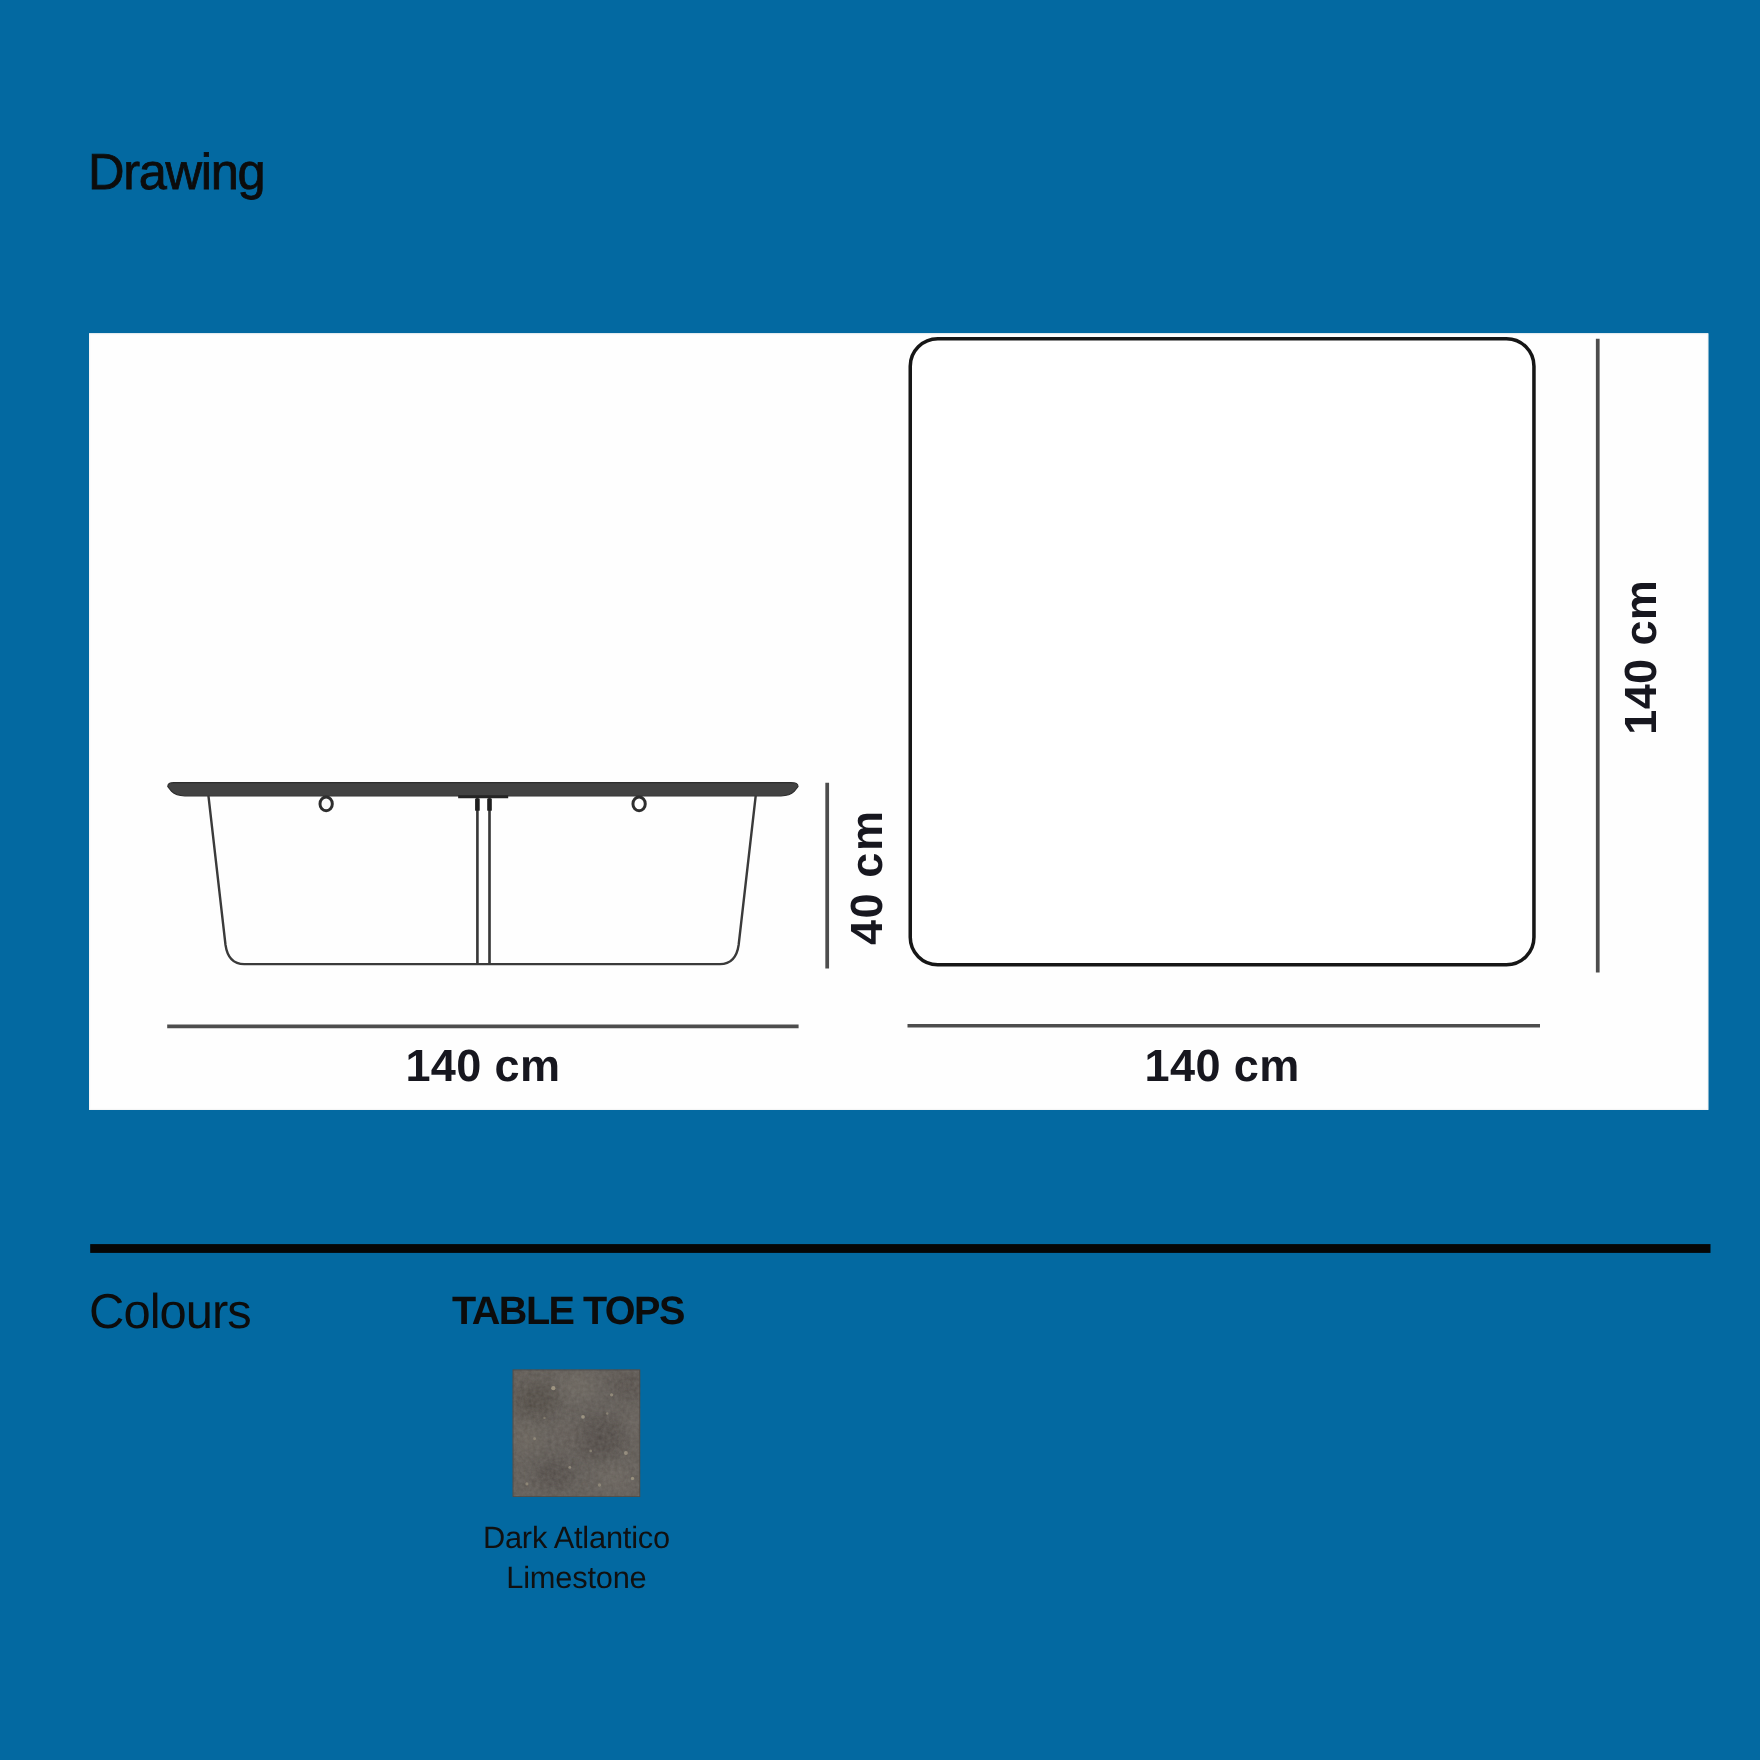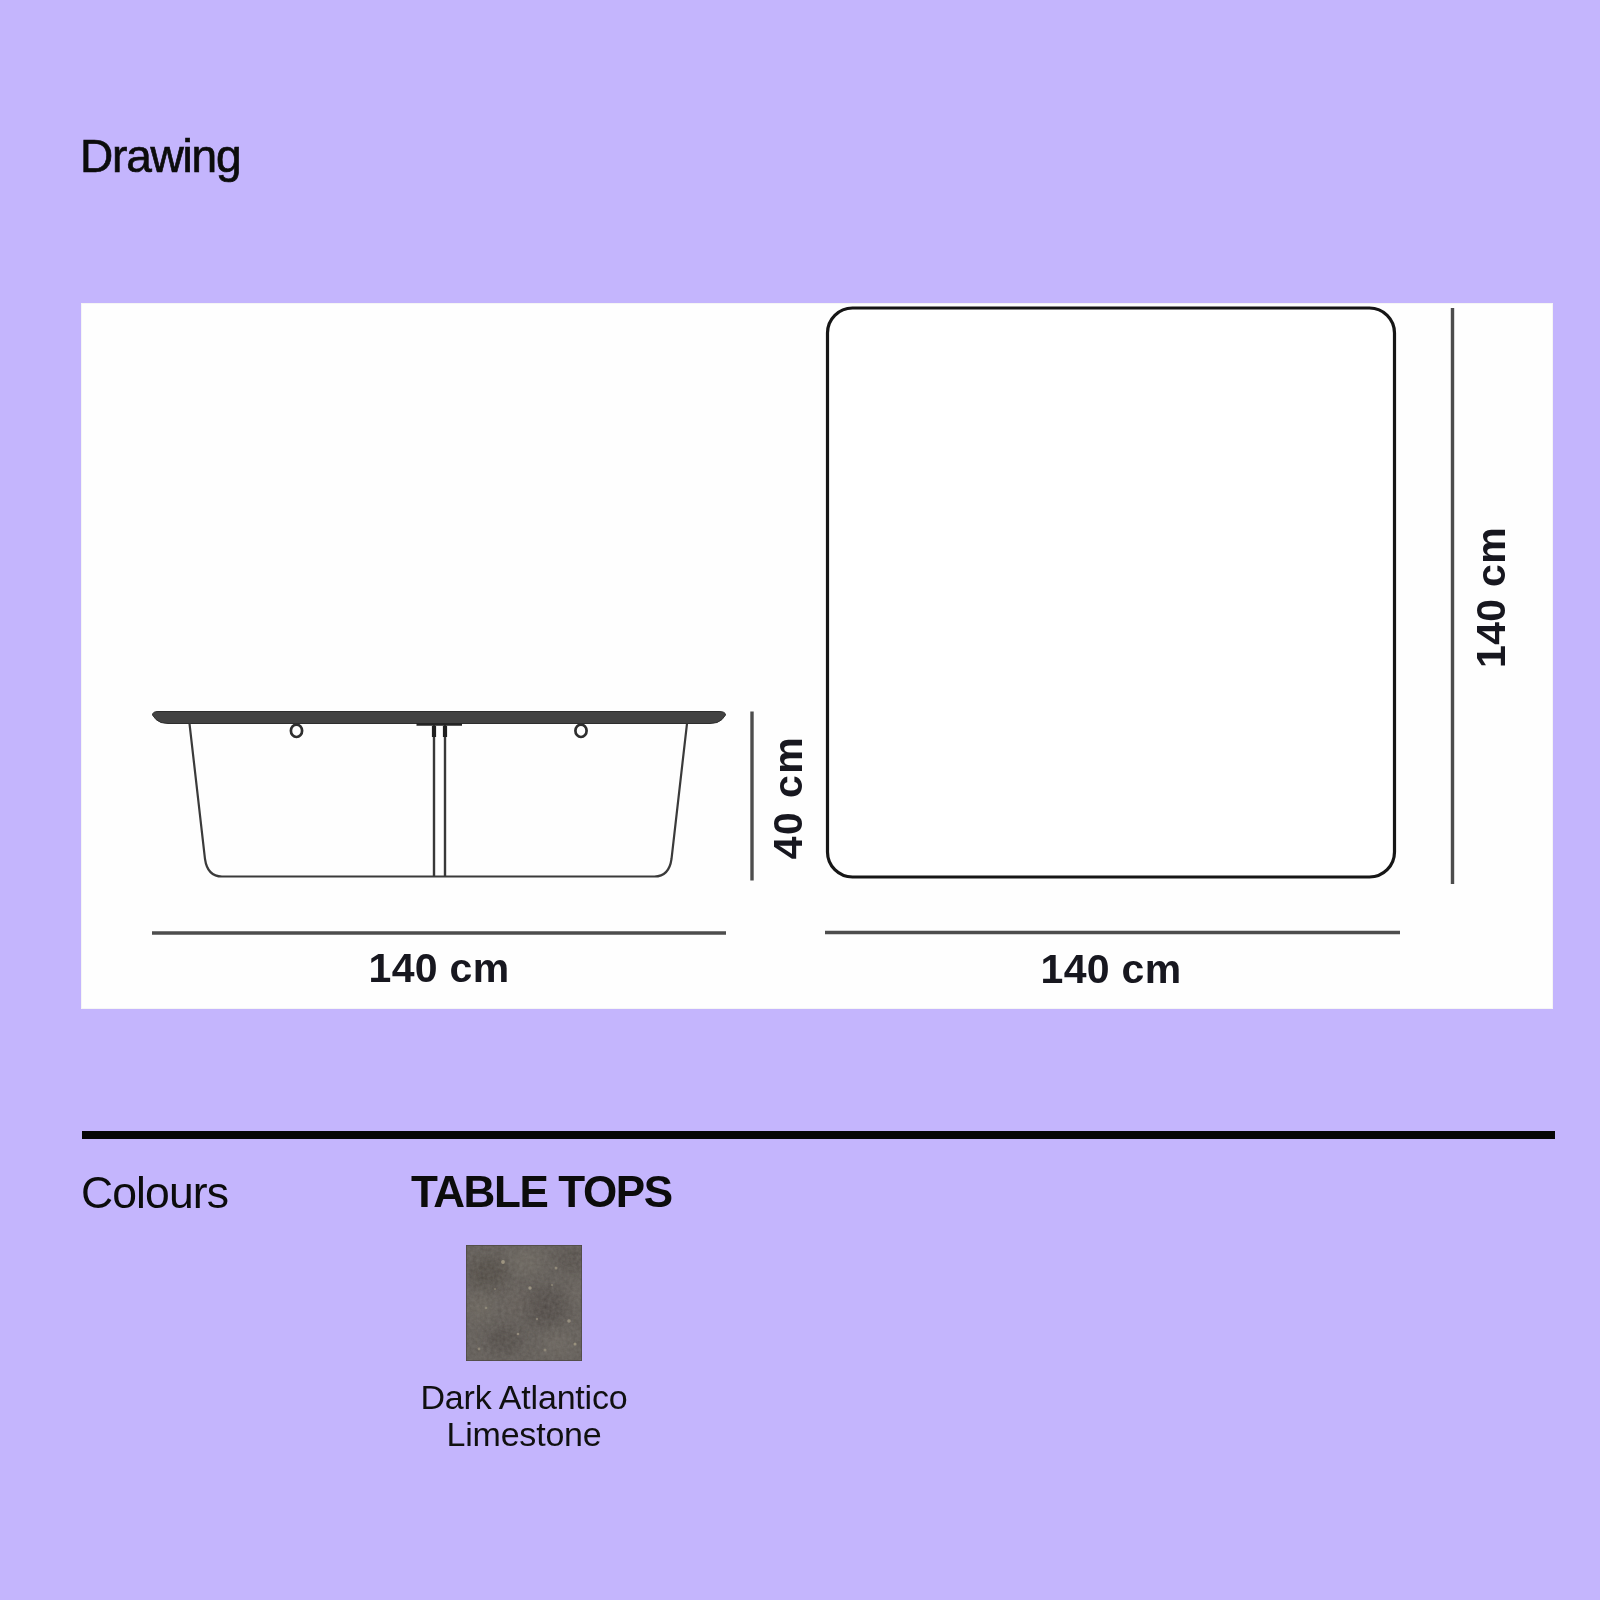--- a/index.html
+++ b/index.html
@@ -1,16 +1,16 @@
 <!DOCTYPE html>
 <html><head>
 <meta charset="utf-8">
 <style>
   html,body{margin:0;padding:0;background:#ffffff;}
-  .page{position:relative;width:1600px;height:1600px;background:#c4b5fd;overflow:hidden;
+  .page{position:relative;width:1600px;height:1600px;background:#0369a1;overflow:hidden;
         font-family:"Liberation Sans", sans-serif;}
   .hdg{position:absolute;white-space:nowrap;color:#0c0c0c;}
   svg text{font-family:"Liberation Sans", sans-serif;}
 </style>
 </head>
 <body>
 <div class="page">
 
   <div class="hdg" style="left:80px;top:133px;font-size:46px;line-height:46px;font-weight:400;letter-spacing:-1.2px;-webkit-text-stroke:0.7px #0c0c0c;">Drawing</div>
 
@@ -49,21 +49,21 @@
 
     <line x1="825" y1="932.5" x2="1400" y2="932.5" stroke="#4d4d4d" stroke-width="3.4"></line>
 
     <text x="1111" y="982.8" font-size="41" font-weight="bold" fill="#17171f" text-anchor="middle" letter-spacing="0.3">140 cm</text>
   </svg>
 
   <div style="position:absolute;left:82px;top:1131px;width:1473px;height:8px;background:#060606;"></div>
 
   <div class="hdg" style="left:81px;top:1171px;font-size:44.5px;line-height:44.5px;font-weight:400;letter-spacing:-0.9px;">Colours</div>
 
-  <div class="hdg" style="left:411px;top:1169.5px;font-size:44px;line-height:44px;font-weight:700;letter-spacing:-1.4px;">TABLE TOPS</div>
+  <div class="hdg" style="left:411px;top:1169.5px;font-size:36px;line-height:44px;font-weight:700;letter-spacing:-1.4px;">TABLE TOPS</div>
 
   <svg style="position:absolute;left:466px;top:1245px;" width="116" height="116" viewBox="0 0 116 116">
     <defs>
       <filter id="blur7" x="-40%" y="-40%" width="180%" height="180%">
           <feGaussianBlur stdDeviation="7"></feGaussianBlur>
         </filter>
       <filter id="blur1" x="-80%" y="-80%" width="260%" height="260%">
           <feGaussianBlur stdDeviation="0.7"></feGaussianBlur>
         </filter>
       <filter id="grain" x="0" y="0" width="116" height="116" filterUnits="userSpaceOnUse">
@@ -94,15 +94,15 @@
       <circle cx="29" cy="44" r="1.1" fill="#857d6d"></circle>
       <circle cx="71" cy="74" r="1.2" fill="#8a8271"></circle>
       <circle cx="13" cy="104" r="1.4" fill="#948b79"></circle>
       <circle cx="109" cy="99" r="1.5" fill="#a0977f"></circle>
       <circle cx="86" cy="40" r="1.1" fill="#8a8271"></circle>
     </g>
     <rect x="0" y="0" width="116" height="116" filter="url(#grain)" opacity="0.5"></rect>
     <rect x="0" y="0" width="116" height="116" fill="none" stroke="#4e4944" stroke-width="1.5"></rect>
   </svg>
 
-  <div class="hdg" style="left:324px;top:1379px;width:400px;font-size:34px;line-height:37px;font-weight:400;letter-spacing:-0.2px;text-align:center;color:#101010;">Dark Atlantico<br>Limestone</div>
+  <div class="hdg" style="left:324px;top:1379px;width:400px;font-size:28px;line-height:37px;font-weight:400;letter-spacing:-0.2px;text-align:center;color:#101010;">Dark Atlantico<br>Limestone</div>
 
 </div>
 
 </body></html>

